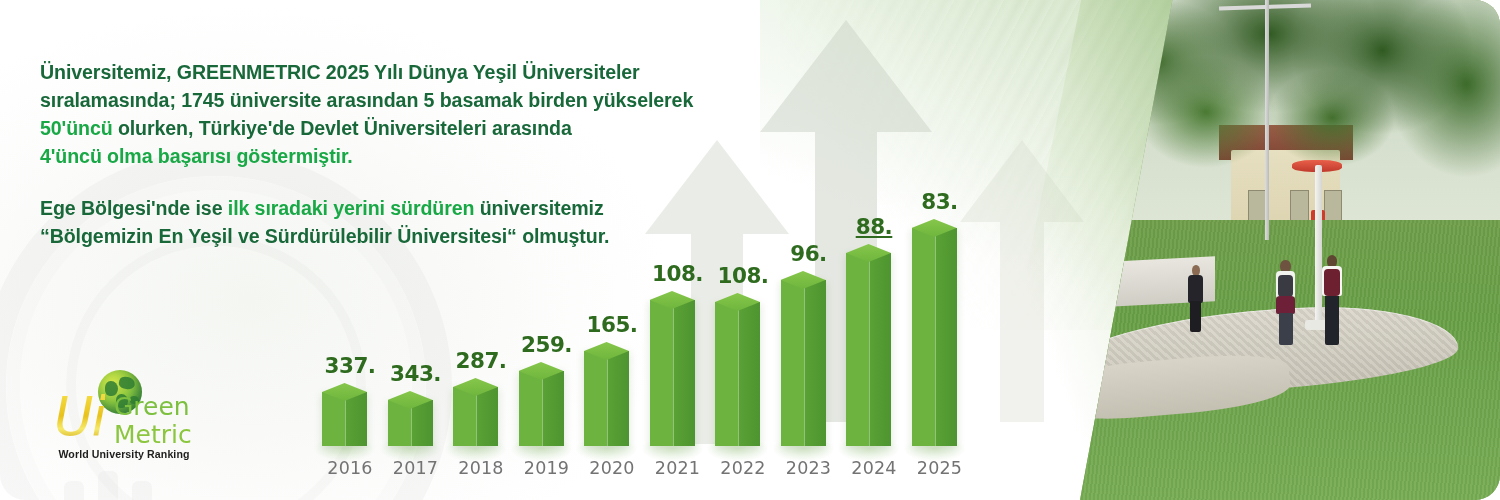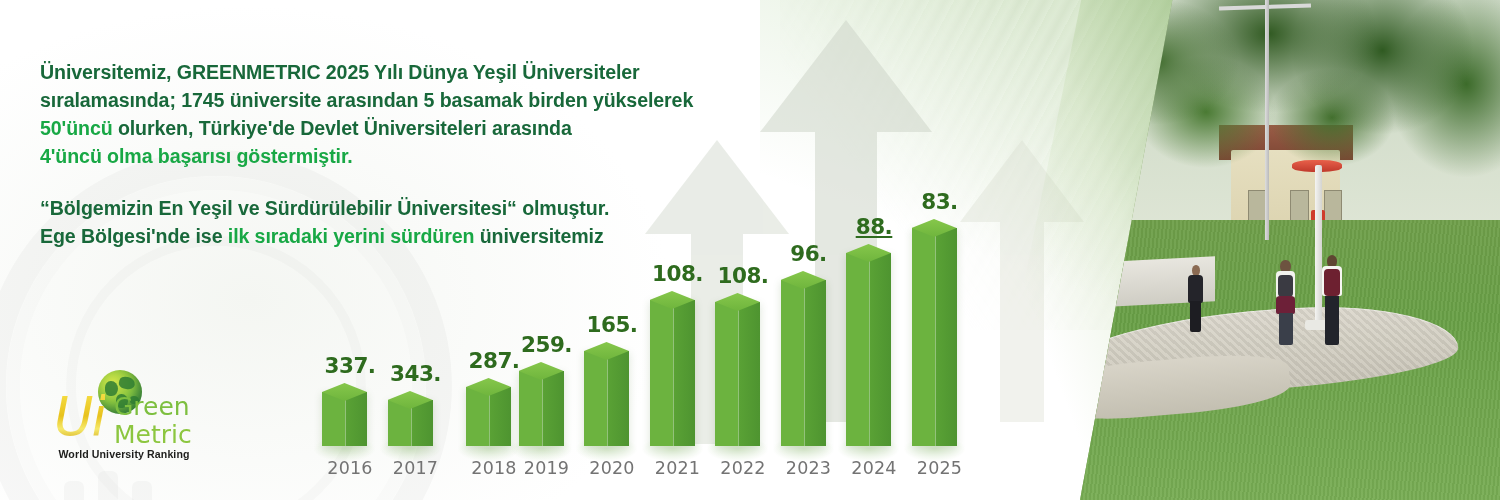--- a/index.html
+++ b/index.html
@@ -3,20 +3,21 @@
 <meta charset="utf-8">
 <style>
   html,body{margin:0;padding:0;background:#fff;}
   body{font-family:"Liberation Sans",sans-serif;}
 
   .banner{
     position:relative;
     width:1500px;height:500px;
     overflow:hidden;
     background:#ffffff;
+    border-radius:25px;
   }
 
   
   .bg-base{
     position:absolute;inset:0;
     background:
       radial-gradient(ellipse 600px 420px at 250px 300px,#f4f6f2 0%,#ffffff 70%),
       linear-gradient(105deg,#ffffff 0%,#fbfcfa 45%,#eef3e7 70%,#e4eed8 100%);
   }
   
@@ -248,22 +249,22 @@
   </div>
 
   <div class="copy">
     <p class="para first">
       <span class="line"><span>Üniversitemiz, GREENMETRIC 2025 Yılı Dünya Yeşil Üniversiteler</span></span>
       <span class="line"><span>sıralamasında; 1745 üniversite arasından 5 basamak birden yükselerek</span></span>
       <span class="line"><span class="hl">50'üncü</span><span> olurken, Türkiye'de Devlet Üniversiteleri arasında</span></span>
       <span class="line"><span class="hl">4'üncü olma başarısı göstermiştir.</span></span>
     </p>
     <p class="para">
+      <span class="line"><span>Ege Bölgesi'nde ise </span><span class="hl">ilk sıradaki yerini sürdüren</span><span> üniversitemiz</span></span>
       <span class="line"><span>“Bölgemizin En Yeşil ve Sürdürülebilir Üniversitesi“ olmuştur.</span></span>
-      <span class="line"><span>Ege Bölgesi'nde ise </span><span class="hl">ilk sıradaki yerini sürdüren</span><span> üniversitemiz</span></span>
     </p>
   </div>
 
   <div class="logo">
     <span class="globe">
       <i class="g1"></i>
       <i class="g2"></i>
       <i class="g3"></i>
       <i class="g4"></i>
     </span>
@@ -287,21 +288,21 @@
       </div>
       <div class="bar-slot" style="left: 65.5px;">
         <div class="val" style="bottom: 94px; margin-top: 7px;">343.</div>
         <div class="bar" style="height: 46px;">
           <div class="glow"></div>
           <div class="body" style="height: 46px;"></div>
           <div class="top"></div>
         </div>
         <div class="yr">2017</div>
       </div>
-      <div class="bar-slot" style="left: 144px;">
+      <div class="bar-slot" style="left: 131px;">
         <div class="val" style="bottom: 107px;">287.</div>
         <div class="bar" style="height: 59px;">
           <div class="glow"></div>
           <div class="body" style="height: 59px;"></div>
           <div class="top"></div>
         </div>
         <div class="yr">2018</div>
       </div>
       <div class="bar-slot" style="left: 196.5px;">
         <div class="val" style="bottom: 123px;">259.</div>

